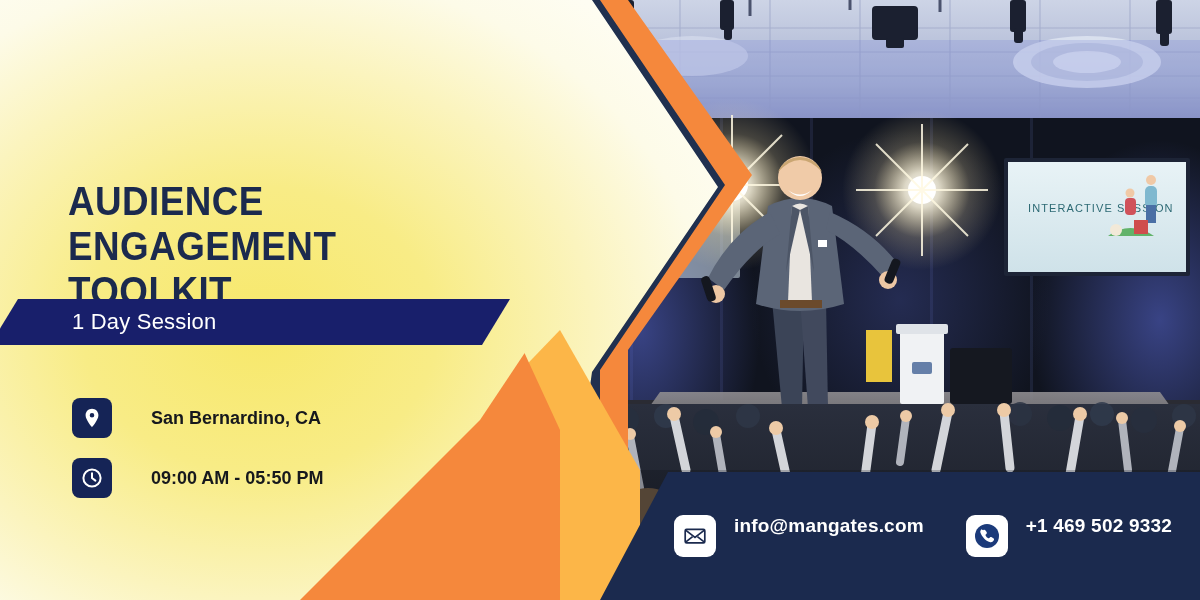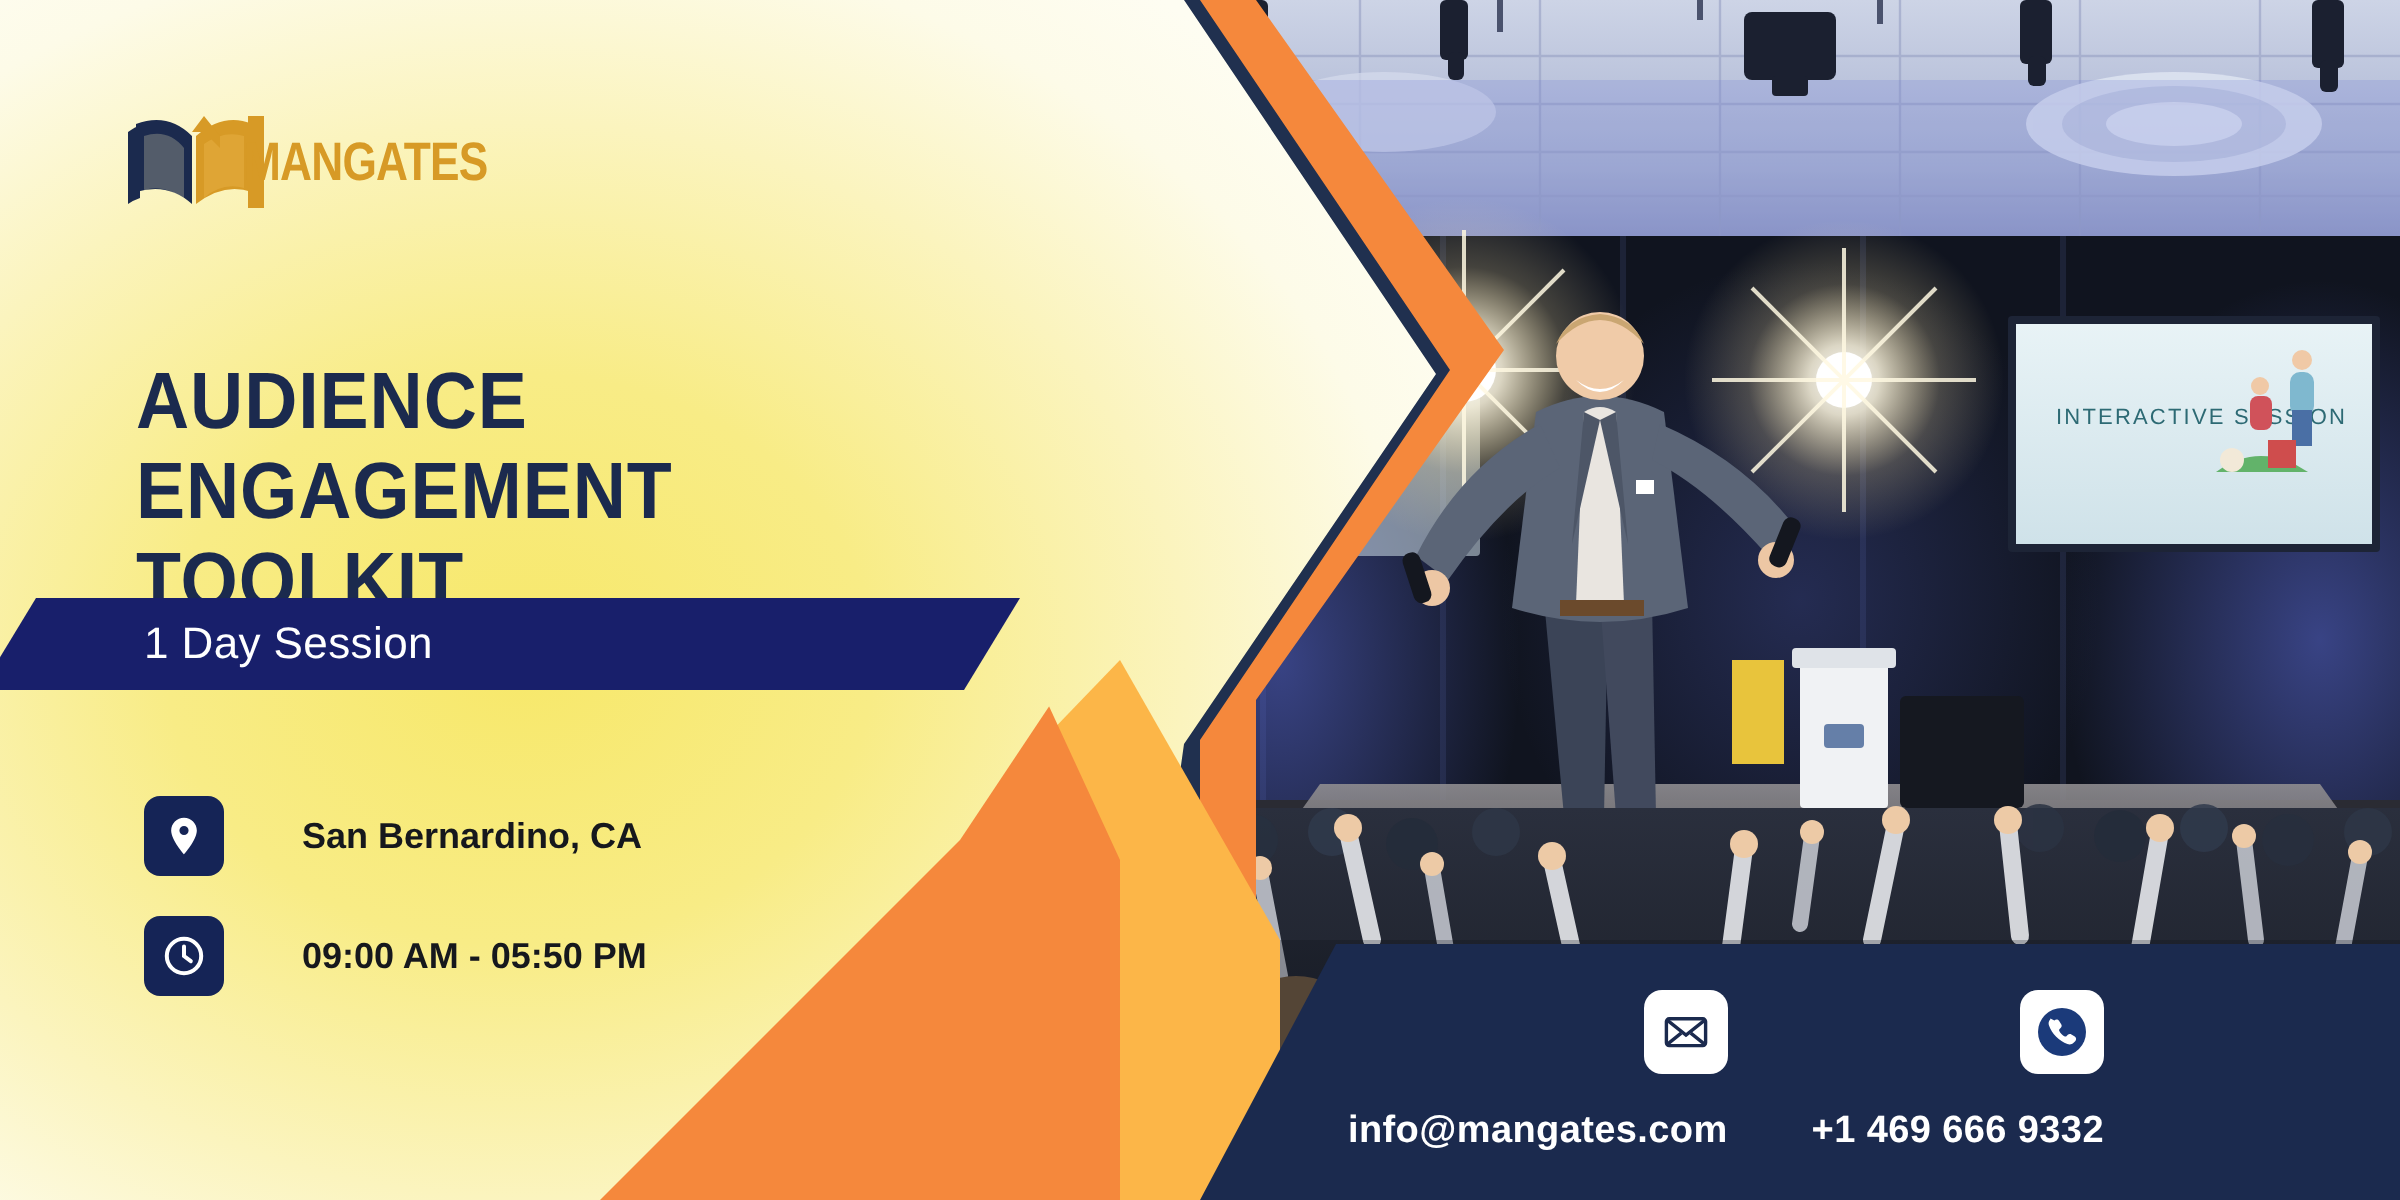--- a/index.html
+++ b/index.html
@@ -75,21 +75,21 @@
   .contact-inner {
     position: absolute;
     left: 660px; top: 472px;
     width: 540px; height: 128px;
     display: flex;
     align-items: center;
     gap: 42px;
     padding-left: 14px;
     box-sizing: border-box;
   }
-  .contact-item { display:flex; align-items:flex-end; gap: 18px; flex-direction: column; }
+  .contact-item { display:flex; align-items:flex-start; gap: 18px; }
   .ic-box {
     width: 42px; height: 42px;
     border-radius: 9px;
     background: #ffffff;
     display:flex; align-items:center; justify-content:center;
     flex: 0 0 auto;
   }
   .contact-text {
     color: #ffffff;
     font-size: 19px;
@@ -428,35 +428,20 @@
   </div>
 
   <div class="layer chev-orange"></div>
   <div class="layer chev-navy"></div>
   <div class="layer chev-cream"></div>
 
   <div class="layer wedge-light"></div>
   <div class="layer wedge-dark"></div>
   <div class="layer wedge-cream-top"></div>
 
-  <div class="logo">
-    <svg width="74" height="58" viewBox="0 0 74 58">
-
-      <path d="M6 10 q16 -6 28 6 v34 q-12 -11 -28 -6 z" fill="#1B2A4E"></path>
-      <path d="M2 14 q4 -3 6 -3 v36 q-3 1 -6 3 z" fill="#1B2A4E"></path>
-      <path d="M10 16 q12 -4 20 6 v26 q-9 -8 -20 -5 z" fill="#FBF4BE" opacity=".25"></path>
-
-      <path d="M36 16 q14 -12 28 -6 v34 q-14 -5 -28 6 z" fill="#D79A26"></path>
-      <path d="M40 20 q10 -7 20 -4 v26 q-11 -3 -20 5 z" fill="#E8B34A" opacity=".45"></path>
-
-      <path d="M62 6 h8 v46 h-8 z" fill="#D79A26"></path>
-      <path d="M34 14 l6 -8 l8 10 v6 l-8 -8 z" fill="#D79A26"></path>
-    </svg>
-    <span class="logo-word">MANGATES</span>
-  </div>
 
   <h1 class="title">AUDIENCE ENGAGEMENT TOOLKIT</h1>
 
   <div class="ribbon">
     <span class="ribbon-text">1 Day Session</span>
   </div>
 
   <div class="info-row loc">
     <span class="info-box">
       <svg width="22" height="22" viewBox="0 0 24 24" fill="#ffffff">
@@ -490,18 +475,18 @@
       <span class="contact-text">info@mangates.com</span>
     </div>
 
     <div class="contact-item">
       <span class="ic-box">
         <svg width="30" height="30" viewBox="0 0 30 30">
           <circle cx="15" cy="15" r="12" fill="#1B3A7A"></circle>
           <path d="M11.2 9.2c.7-.7 1.8-.6 2.3.2l1.1 1.7c.4.6.3 1.3-.2 1.8l-.7.7c-.2.2-.2.5-.1.8.5 1.2 1.6 2.3 2.8 2.8.3.1.6.1.8-.1l.7-.7c.5-.5 1.2-.6 1.8-.2l1.7 1.1c.8.5.9 1.6.2 2.3l-.8.8c-.8.8-2 1-3.1.6-2-.7-4-2-5.6-3.6s-2.9-3.6-3.6-5.6c-.4-1.1-.2-2.3.6-3.1l.1-.5z" fill="#ffffff"></path>
         </svg>
       </span>
-      <span class="contact-text">+1 469 666 9332</span>
+      <span class="contact-text">+1 469 502 9332</span>
     </div>
 
   </div>
 
 </div>
 
 </body></html>

